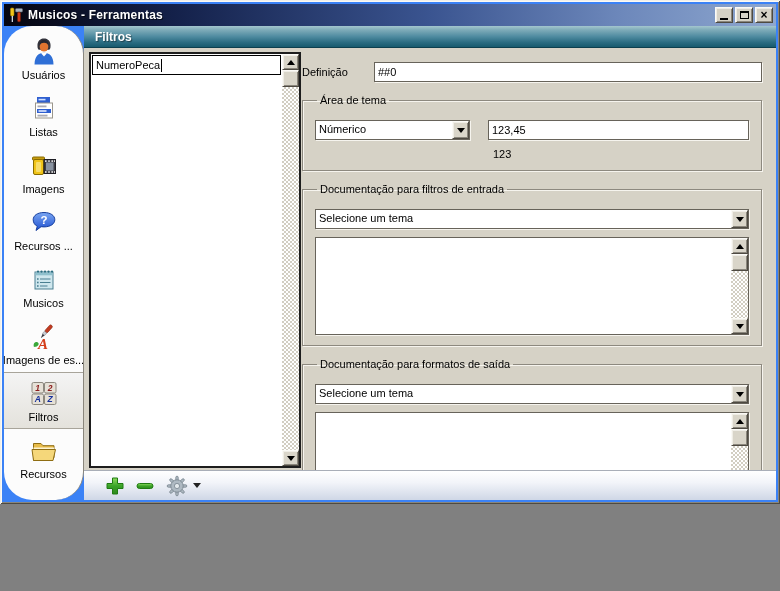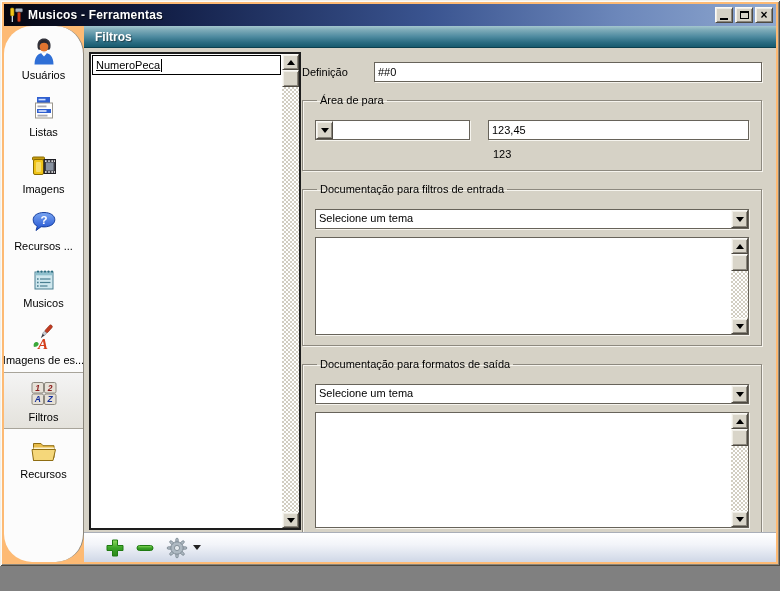--- a/index.html
+++ b/index.html
@@ -1,18 +1,18 @@
 <!DOCTYPE html>
 <html><head>
 <meta charset="utf-8">
 <style>
   * { margin:0; padding:0; box-sizing:border-box; }
   html,body { width:780px; height:591px; background:#808080; font-family:"Liberation Sans", sans-serif; }
   .window {
-    width:780px; height:566px; background:#fdba74; padding:4px;
+    width:780px; height:504px; background:#3b82f6; padding:4px;
     box-shadow: inset 1px 1px 0 #f2f0ea, inset -1px -1px 0 #4e4a42,
                 inset 2px 2px 0 #fbfaf6, inset -2px -2px 0 #8a867c;
     display:flex; flex-direction:column;
   }
   
   .titlebar {
     height:22px; flex:none; display:flex; align-items:center; padding:0 3px 0 4px;
     background: linear-gradient(to right, #05050f 0%, #14214a 22%, #3a5490 55%, #6d88bb 80%, #8ea7cf 100%);
   }
   .title-icon { width:16px; height:16px; margin-right:4px; flex:none; }
@@ -48,21 +48,21 @@
   .header-title { color:#fff; font-weight:bold; font-size:12px; text-shadow:1px 1px 1px rgba(0,0,0,.45); }
   .content { flex:1; display:flex; min-height:0; background:#d6d2c6; }
   
   .listbox {
     width:212px; flex:none; margin:4px 0 2px 5px; background:#fff;
     border:2px solid #1d1d1d; position:relative; display:flex;
   }
   .lb-body { flex:1; min-width:0; }
   .lb-edit {
     margin:1px; height:20px; border:1px solid #000; background:#fff;
-    display:flex; align-items:center; padding-left:3px; font-size:11px;text-decoration:underline;
+    display:flex; align-items:center; padding-left:3px; font-size:11px;
   }
   .caret { display:inline-block; width:1px; height:13px; background:#000; margin-left:1px; }
   
   .vscroll { width:17px; flex:none; display:flex; flex-direction:column; }
   .sb-btn {
     height:16px; flex:none; background:#d9d5c9; display:flex; align-items:center; justify-content:center; cursor:default;
     border:1px solid; border-color:#fbfaf6 #4e4a42 #4e4a42 #fbfaf6;
     box-shadow: inset 1px 1px 0 #efede6, inset -1px -1px 0 #8a867c;
   }
   .sb-thumb {
@@ -315,23 +315,24 @@
         </div>
 
         <div class="panel">
 
           <div class="def-row">
             <span class="def-label">Definição</span>
             <input class="field" type="text" value="##0" style="">
           </div>
 
           <fieldset class="gbox">
-            <legend>Área de para</legend>
+            <legend>Área de tema</legend>
             <div class="test-grid">
               <div class="combo">
+                <span class="combo-text">Númerico</span>
                 <span class="combo-btn">
                     <span class="arr-down"></span>
                   </span>
               </div>
               <input class="field" type="text" value="123,45" style="">
               <div class="test-result">123</div>
             </div>
           </fieldset>
 
           <fieldset class="gbox">

